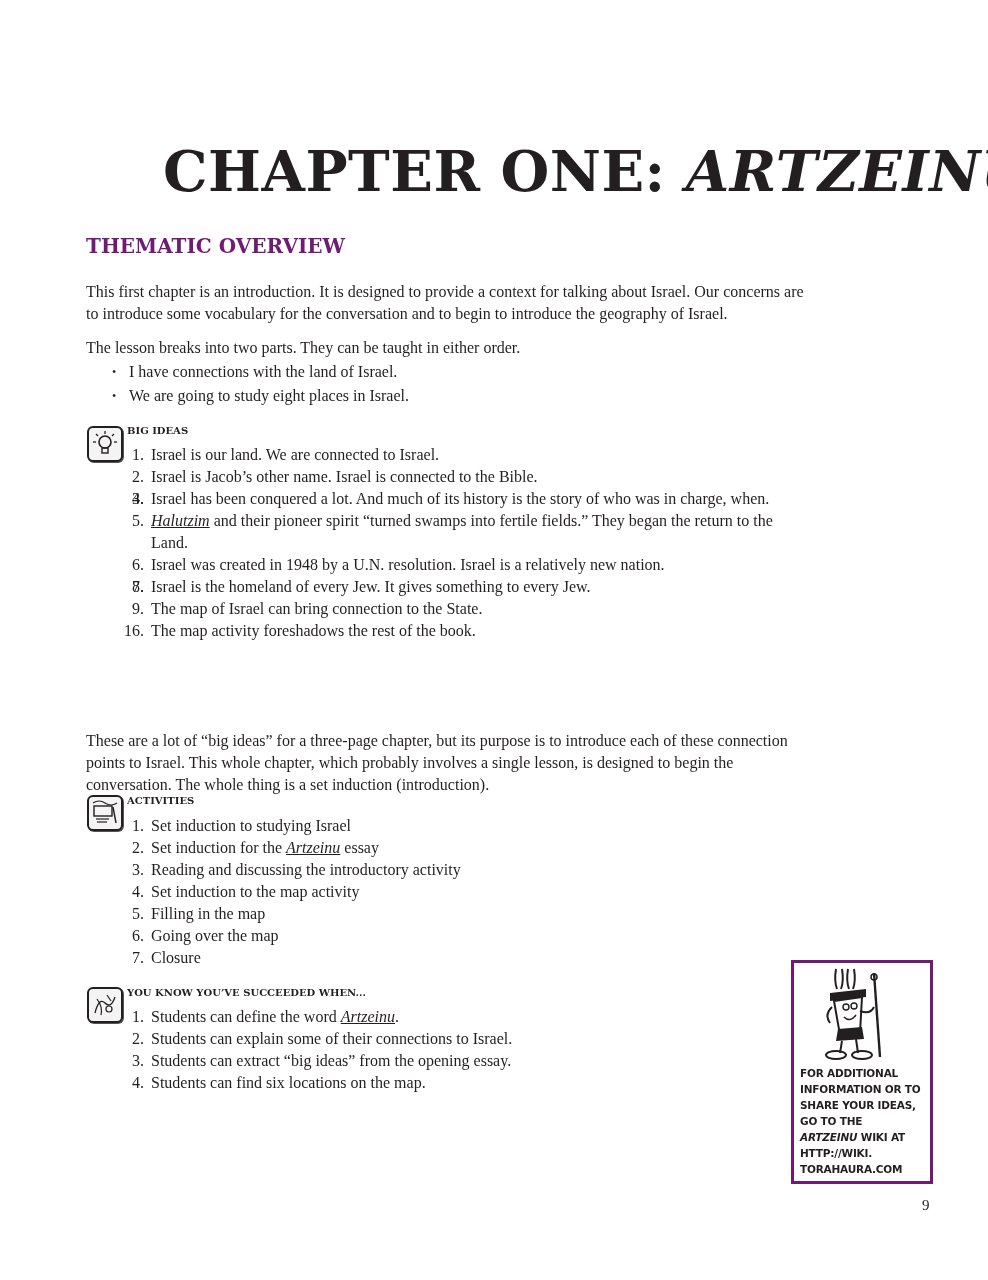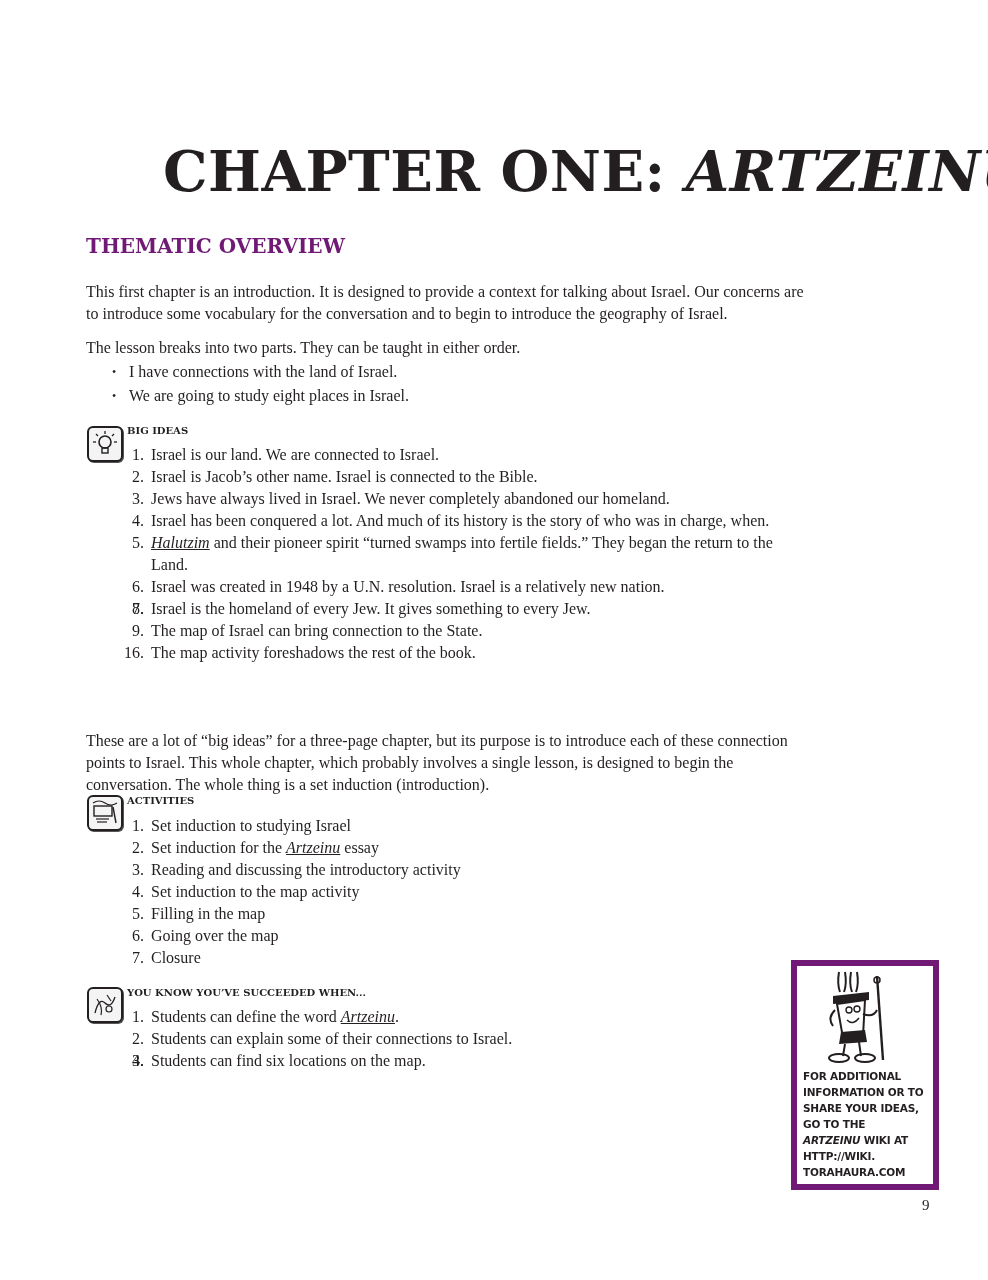--- a/index.html
+++ b/index.html
@@ -36,21 +36,21 @@
     border: 2px solid #231f20; border-radius: 6px; background: #f4f4f4;
     box-shadow: 1px 1px 0 #555;
   }
   .icon-box svg { width: 32px; height: 32px; display: block; }
   .numbered { position: absolute; left: 126px; margin: 0; padding: 0; list-style: none; }
   .numbered li { font-size: 16px; line-height: 22px; position: relative; padding-left: 25px; width: 650px; }
   .numbered li .num { position: absolute; left: 0; width: 18px; text-align: right; }
   .numbered.wide li .num { left: -6px; width: 24px; }
   .sidebar-box {
     position: absolute; left: 791px; top: 960px; width: 136px; height: 218px;
-    border: 6px solid #701a75; background: #fff;
+    border: 3px solid #701a75; background: #fff;
   }
   .sidebar-text {
     position: absolute; left: 6px; top: 102px; width: 128px;
     font-family: "DejaVu Sans", sans-serif; font-weight: bold;
     font-size: 10.5px; line-height: 16px; color: #231f20; text-transform: uppercase;
     letter-spacing: -0.2px;
   }
   .sidebar-text .it { font-style: italic; }
   .mascot { position: absolute; left: 16px; top: 4px; width: 100px; height: 96px; }
   .page-number {
@@ -82,21 +82,21 @@
     <line x1="25" y1="6" x2="23" y2="8" stroke="#231f20" stroke-width="1.3"></line>
     <line x1="4" y1="14" x2="7" y2="14" stroke="#231f20" stroke-width="1.3"></line>
     <line x1="28" y1="14" x2="25" y2="14" stroke="#231f20" stroke-width="1.3"></line>
   </svg>
 </div>
 <h3 class="sub-heading" style="position:absolute; left:127px; top:425px;">BIG IDEAS</h3>
 
 <ol class="numbered wide" style="top:444px;">
   <li><span class="num">1.</span><span>Israel is our land. We are connected to Israel.</span></li>
   <li><span class="num">2.</span><span>Israel is Jacob’s other name. Israel is connected to the Bible.</span></li>
-  <li><span class="num">3.</span><span>Jews have always lived in Israel. We never completely abandoned our homeland.</span></li>
+  <li><span class="num">3.</span></li>
   <li><span class="num">4.</span><span>Israel has been conquered a lot. And much of its history is the story of who was in charge, when.</span></li>
   <li><span class="num">5.</span><i class="term">Halutzim</i><span> and their pioneer spirit “turned swamps into fertile fields.” They began the return to the Land.</span></li>
   <li><span class="num">6.</span><span>Israel was created in 1948 by a U.N. resolution. Israel is a relatively new nation.</span></li>
   <li><span class="num">7.</span></li>
   <li><span class="num">8.</span><span>Israel is the homeland of every Jew. It gives something to every Jew.</span></li>
   <li><span class="num">9.</span><span>The map of Israel can bring connection to the State.</span></li>
   <li><span class="num">16.</span><span>The map activity foreshadows the rest of the book.</span></li>
 </ol>
 
 <p class="para body-text" style="top:730px;">These are a lot of “big ideas” for a three-page chapter, but its purpose is to introduce each of these connection points to Israel. This whole chapter, which probably involves a single lesson, is designed to begin the conversation. The whole thing is a set induction (introduction).</p>
@@ -128,21 +128,21 @@
     <path d="M8 10 Q14 18 12 26" fill="none" stroke="#231f20" stroke-width="1.2"></path>
     <circle cx="20" cy="20" r="3" fill="none" stroke="#231f20" stroke-width="1.2"></circle>
     <path d="M18 6 L22 12" stroke="#231f20" stroke-width="1.2"></path>
   </svg>
 </div>
 <h3 class="sub-heading" style="position:absolute; left:127px; top:987px;">YOU KNOW YOU’VE SUCCEEDED WHEN...</h3>
 
 <ol class="numbered" style="top:1006px;">
   <li><span class="num">1.</span><span>Students can define the word </span><i class="term">Artzeinu</i><span>.</span></li>
   <li><span class="num">2.</span><span>Students can explain some of their connections to Israel.</span></li>
-  <li><span class="num">3.</span></li>
+  <li><span class="num">3.</span><span>Students can extract “big ideas” from the opening essay.</span></li>
   <li><span class="num">4.</span><span>Students can find six locations on the map.</span></li>
 </ol>
 
 <div class="sidebar-box">
   <svg class="mascot" viewBox="0 0 100 96">
 
     <path d="M26 2 Q24 14 27 22 M32 2 Q34 14 31 22" fill="none" stroke="#231f20" stroke-width="2"></path>
     <path d="M38 2 Q36 14 39 22 M44 2 Q46 14 43 22" fill="none" stroke="#231f20" stroke-width="2"></path>
 
     <path d="M20 26 L56 22 L56 30 L20 34 Z" fill="#231f20"></path>

